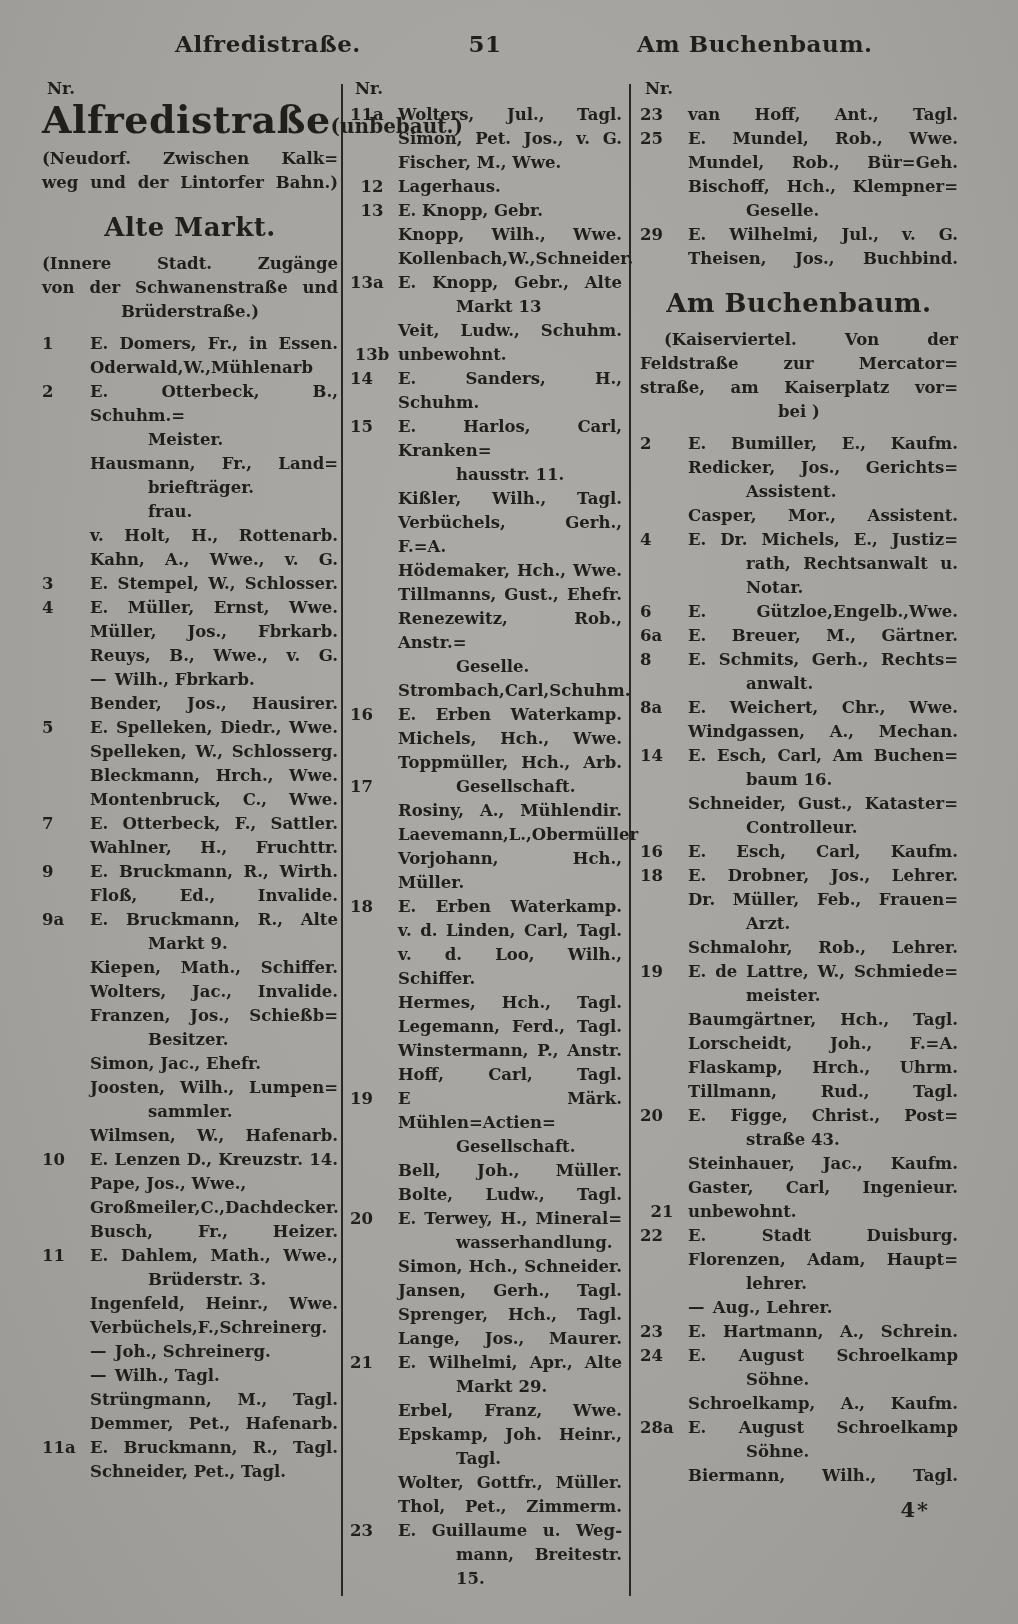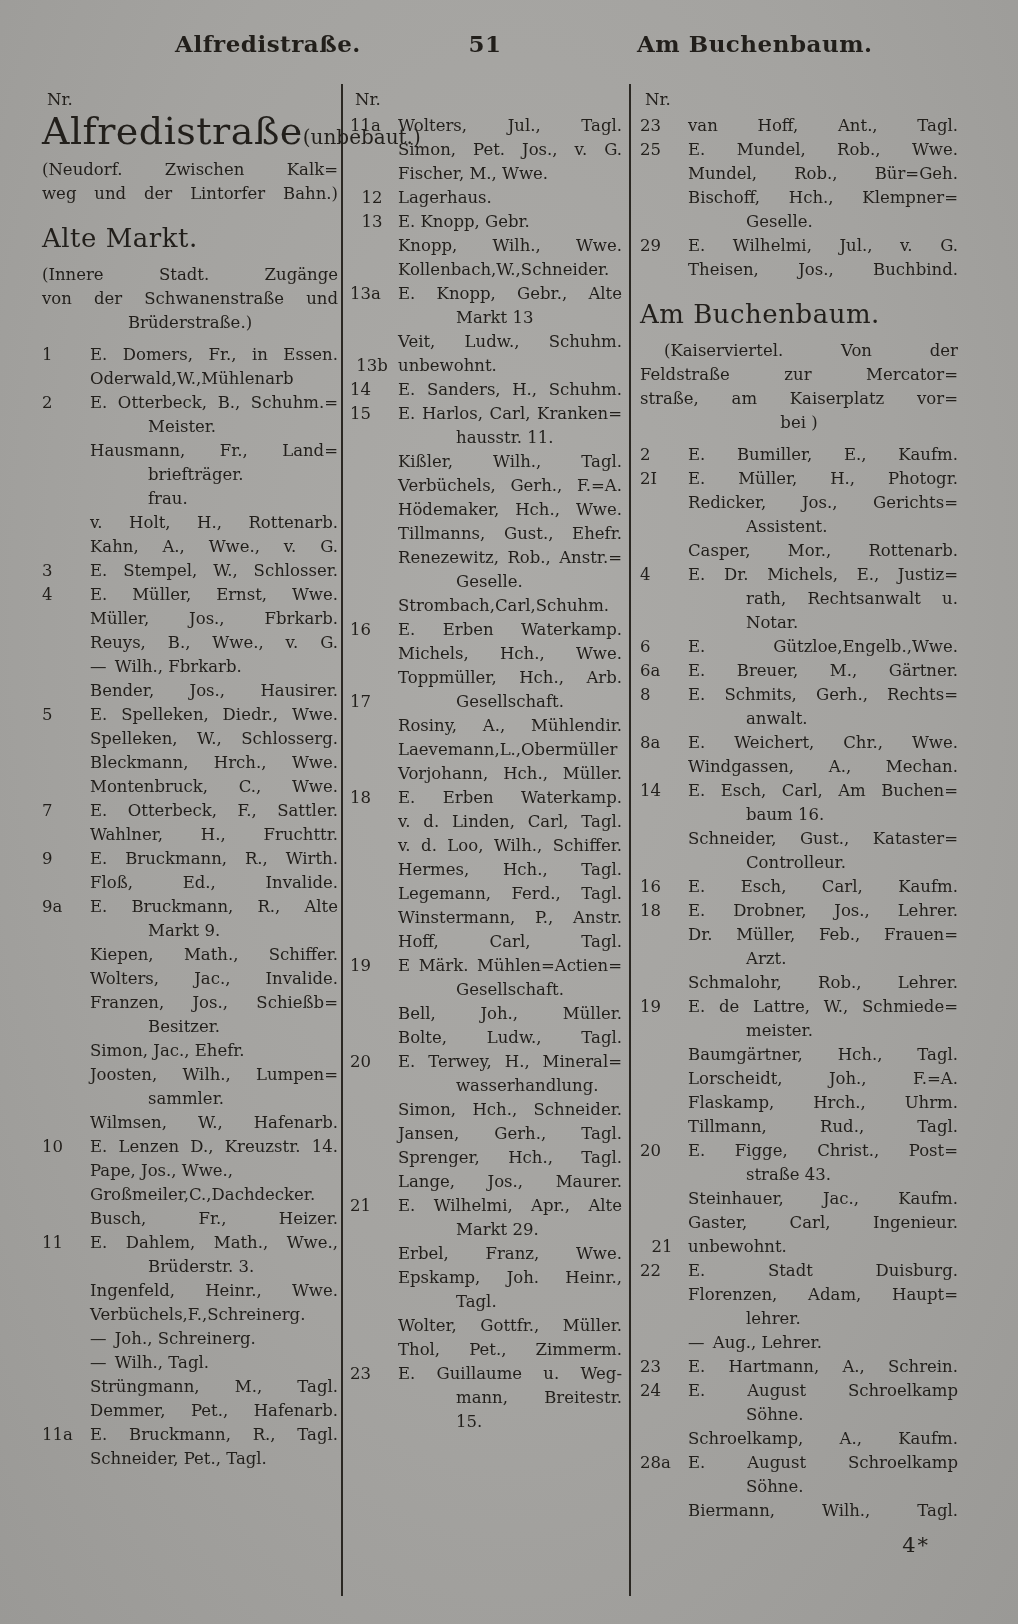--- a/index.html
+++ b/index.html
@@ -10,29 +10,29 @@
     color:#221f1b;
     font-family:"DejaVu Serif",serif;
   }
   .hdr{position:absolute;top:30px;font-weight:bold;font-size:23px;letter-spacing:.5px;}
   .hdr-left{left:120px;width:296px;text-align:center;}
   .hdr-center{left:341px;width:288px;text-align:center;}
   .hdr-right{left:629px;width:336px;text-align:left;padding-left:8px;}
   .rule{position:absolute;top:84px;height:1512px;width:2px;background:#2a2722;}
   .rule-1{left:341px;}
   .rule-2{left:629px;}
-  .col{position:absolute;top:88px;font-size:16.5px;font-weight:normal;line-height:24px;}
+  .col{position:absolute;top:77px;font-size:16.5px;font-weight:bold;line-height:24px;}
   .col-1{left:42px;width:296px;}
   .col-2{left:350px;width:272px;}
   .col-3{left:640px;width:318px;}
   .label{padding-left:5px;}
   .stitle{display:flex;justify-content:space-between;align-items:baseline;margin:7px 0 9px;}
   .stitle .t{font-size:38px;letter-spacing:.5px;}
   .stitle .s{font-size:20px;}
-  .heading{font-size:26px;margin:20px 0 13px;letter-spacing:.5px;}
+  .heading{text-align:center;font-size:26px;margin:20px 0 13px;letter-spacing:.5px;}
   .para{margin-bottom:8px;}
   .pline.j{text-align:justify;text-align-last:justify;}
   .pline.c{text-align:center;}
   .pline.ind{text-indent:24px;}
   .entries{margin-top:2px;}
   .line{position:relative;padding-left:48px;}
   .line .num{position:absolute;left:0;top:0;width:44px;text-align:center;}
   .line.w{padding-left:106px;}
   .line.j{text-align:justify;text-align-last:justify;}
   .sig{text-align:right;padding-right:28px;font-size:21px;margin-top:10px;letter-spacing:2px;}
@@ -187,24 +187,23 @@
       </div>
       <div class="heading">Am Buchenbaum.</div>
       <div class="para">
         <div class="pline j ind">(Kaiserviertel. Von der</div>
         <div class="pline j">Feldstraße zur Mercator=</div>
         <div class="pline j">straße, am Kaiserplatz vor=</div>
         <div class="pline c">bei )</div>
       </div>
       <div class="entries">
         <div class="line j"><span class="num">2</span><span>E. Bumiller, E., Kaufm.</span></div>
-        <div class="line j"><span class="num">2I</span><span>E. Müller, H., Photogr.</span></div>
         <div class="line j"><span>Redicker, Jos., Gerichts=</span></div>
         <div class="line w"><span>Assistent.</span></div>
-        <div class="line j"><span>Casper, Mor., Rottenarb.</span></div>
+        <div class="line j"><span>Casper, Mor., Assistent.</span></div>
         <div class="line j"><span class="num">4</span><span>E. Dr. Michels, E., Justiz=</span></div>
         <div class="line w j"><span>rath, Rechtsanwalt u.</span></div>
         <div class="line w"><span>Notar.</span></div>
         <div class="line j"><span class="num">6</span><span>E. Gützloe,Engelb.,Wwe.</span></div>
         <div class="line j"><span class="num">6a</span><span>E. Breuer, M., Gärtner.</span></div>
         <div class="line j"><span class="num">8</span><span>E. Schmits, Gerh., Rechts=</span></div>
         <div class="line w"><span>anwalt.</span></div>
         <div class="line j"><span class="num">8a</span><span>E. Weichert, Chr., Wwe.</span></div>
         <div class="line j"><span>Windgassen, A., Mechan.</span></div>
         <div class="line j"><span class="num">14</span><span>E. Esch, Carl, Am Buchen=</span></div>

